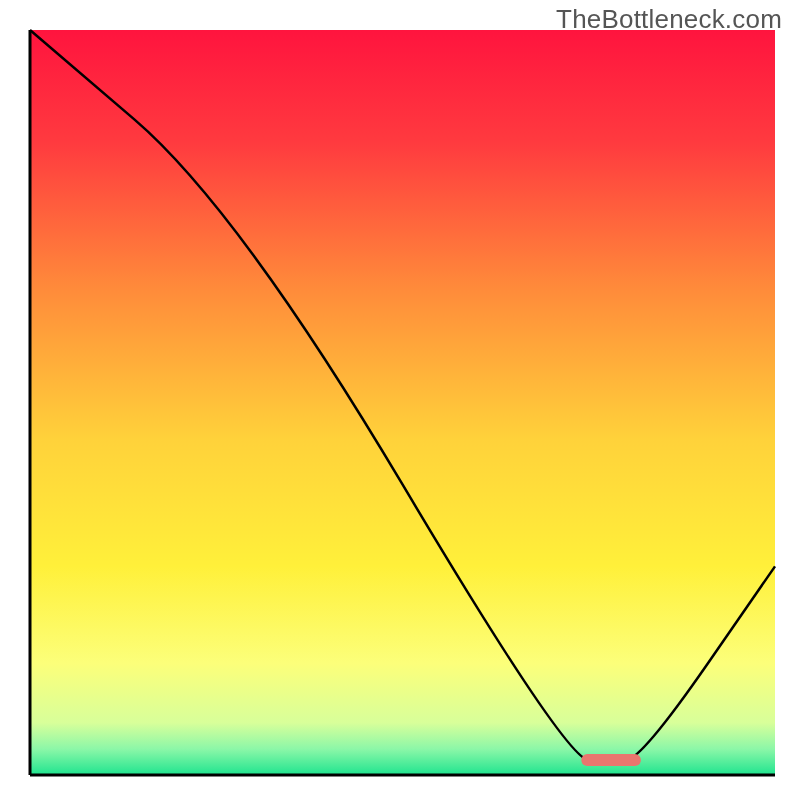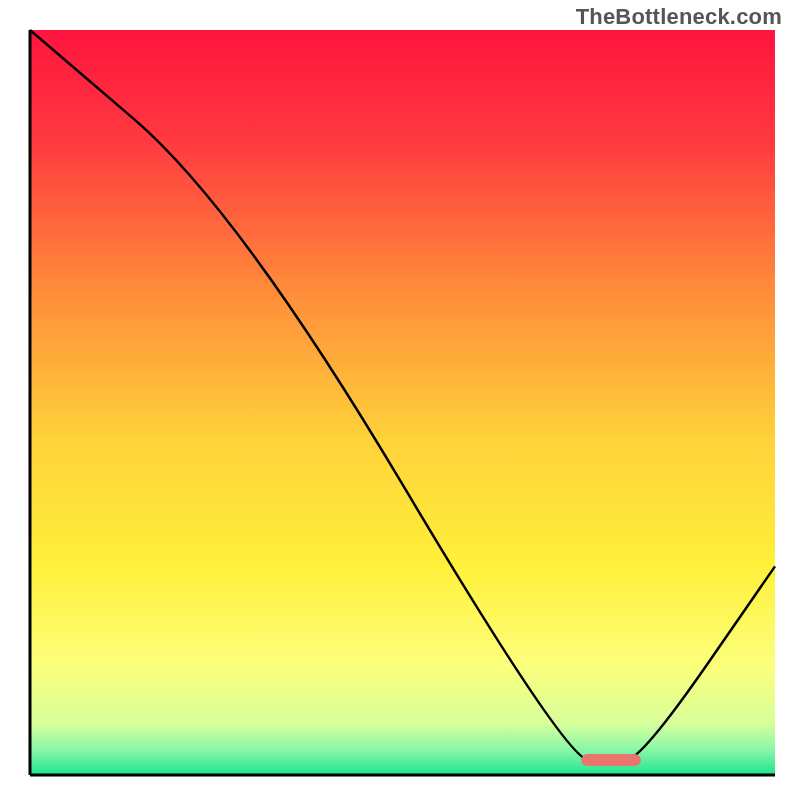--- a/index.html
+++ b/index.html
@@ -13,22 +13,22 @@
   .container {
     position: relative;
     width: 800px;
     height: 800px;
   }
   .watermark {
     position: absolute;
     top: 4px;
     right: 18px;
     color: #555555;
-    font-size: 22px;
-    font-weight: 700;
+    font-size: 26px;
+    font-weight: 400;
     letter-spacing: 0.2px;
   }
   svg.plot {
     position: absolute;
     left: 0;
     top: 0;
     width: 800px;
     height: 800px;
   }
 </style>

